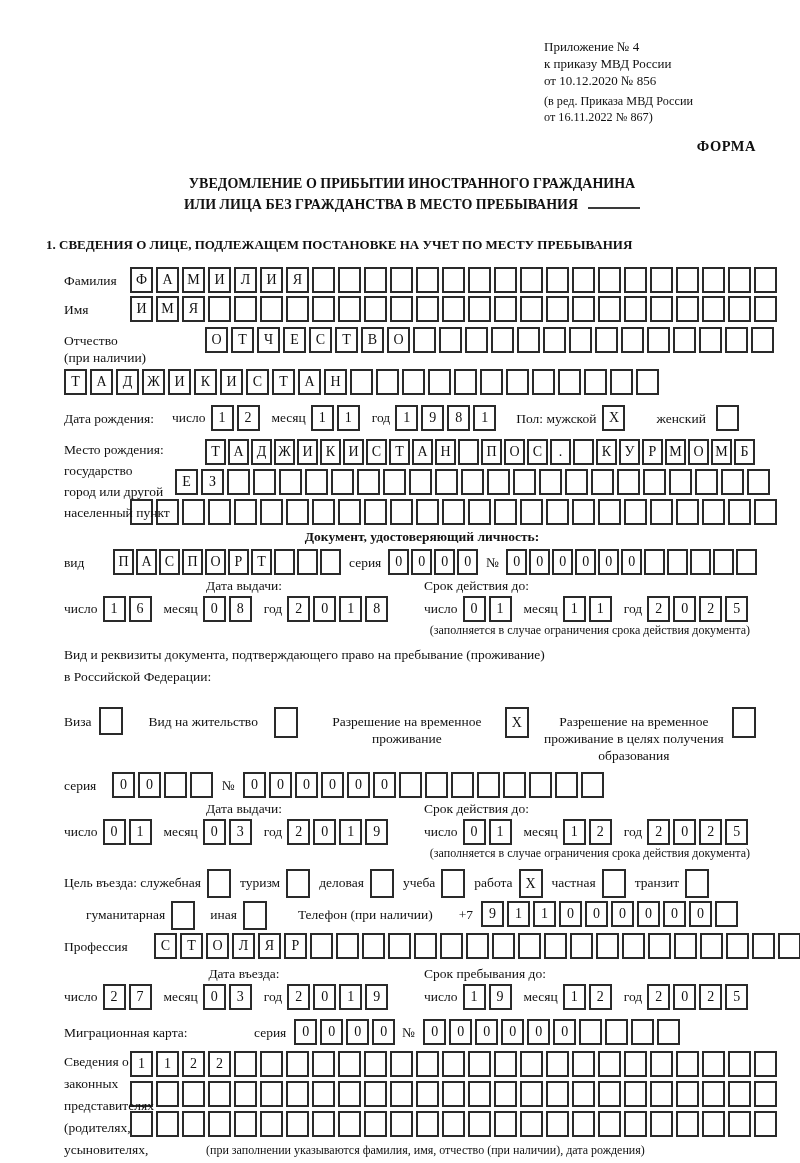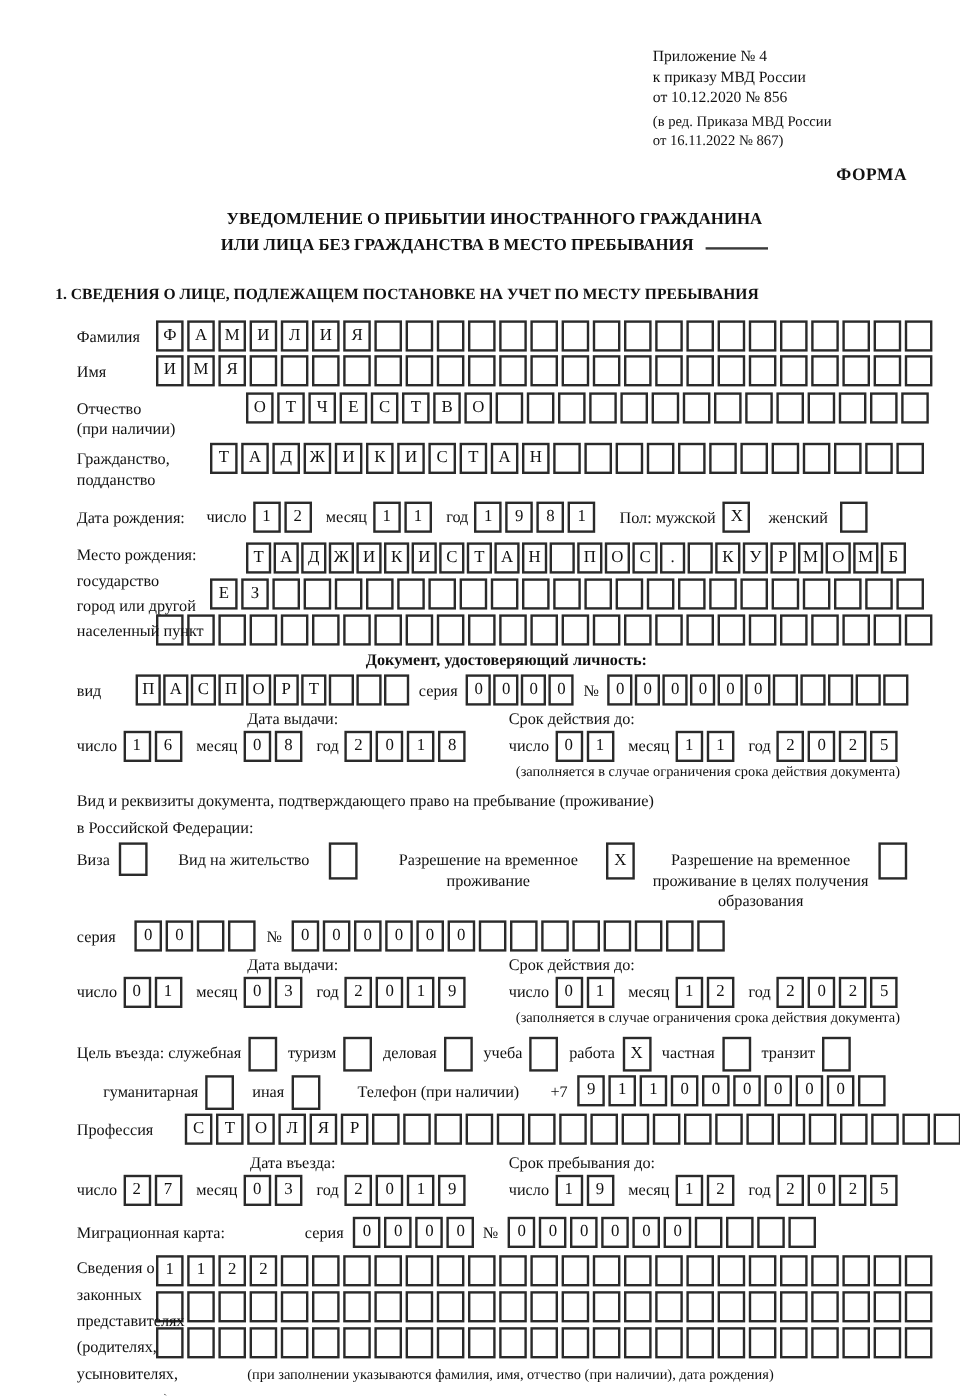--- a/index.html
+++ b/index.html
@@ -170,24 +170,20 @@
         <span class="cb"></span>
         <span class="cb"></span>
         <span class="cb"></span>
         <span class="cb"></span>
         <span class="cb"></span>
         <span class="cb"></span>
       </span>
   </div>
 
   <div class="row" style="margin-top:3px">
-    <span class="lbl" style="width:111px">
-      <span>Гражданство,</span><br>
-      <span>подданство</span>
-    </span>
     <span class="boxes">
         <span class="cb">Т</span>
         <span class="cb">А</span>
         <span class="cb">Д</span>
         <span class="cb">Ж</span>
         <span class="cb">И</span>
         <span class="cb">К</span>
         <span class="cb">И</span>
         <span class="cb">С</span>
         <span class="cb">Т</span>
@@ -224,21 +220,21 @@
       <span class="dl">год</span>
       <span class="boxes">
           <span class="cb">1</span>
           <span class="cb">9</span>
           <span class="cb">8</span>
           <span class="cb">1</span>
         </span>
     </span>
     <span class="lbl" style="margin-left:8px">Пол: мужской</span>
     <span class="cb" style="margin-left:6px">X</span>
-    <span class="lbl" style="margin-left:12px">женский</span>
+    <span class="lbl" style="margin-left:28px">женский</span>
     <span class="cb" style="margin-left:10px"></span>
   </div>
 
   <div class="ovl" style="margin-top:8px">
     <div class="side-lbls">
       <div>Место рождения:</div>
       <div>государство</div>
       <div>город или другой</div>
       <div>населенный пункт</div>
     </div>
@@ -405,21 +401,21 @@
         </span>
     </span>
   </div>
   <div class="note">(заполняется в случае ограничения срока действия документа)</div>
 
   <div style="margin-top:8px; line-height:18px">
     <div>Вид и реквизиты документа, подтверждающего право на пребывание (проживание)</div>
     <div style="margin-top:4px">в Российской Федерации:</div>
   </div>
 
-  <div class="opt" style="margin-top:3px">
+  <div class="opt" style="margin-top:21px">
     <span class="olabel">Виза</span>
     <span class="ckb small"></span>
     <span class="olabel" style="margin-left:26px">Вид на жительство</span>
     <span class="ckb" style="margin-left:16px"></span>
     <span class="olabel center" style="margin-left:18px">Разрешение на временное проживание</span>
     <span class="ckb">X</span>
     <span class="olabel center" style="margin-left:14px">Разрешение на временное проживание в целях получения образования</span>
     <span class="ckb"></span>
   </div>
 

